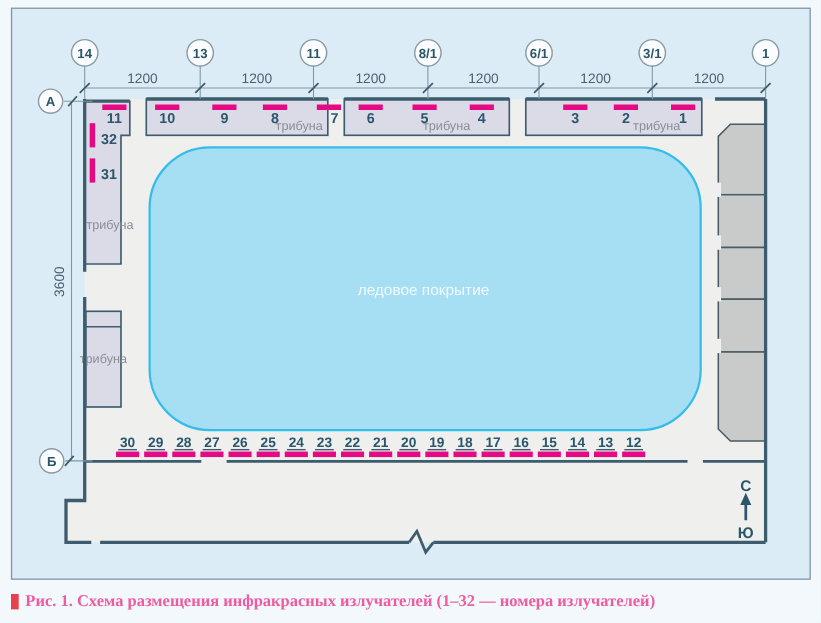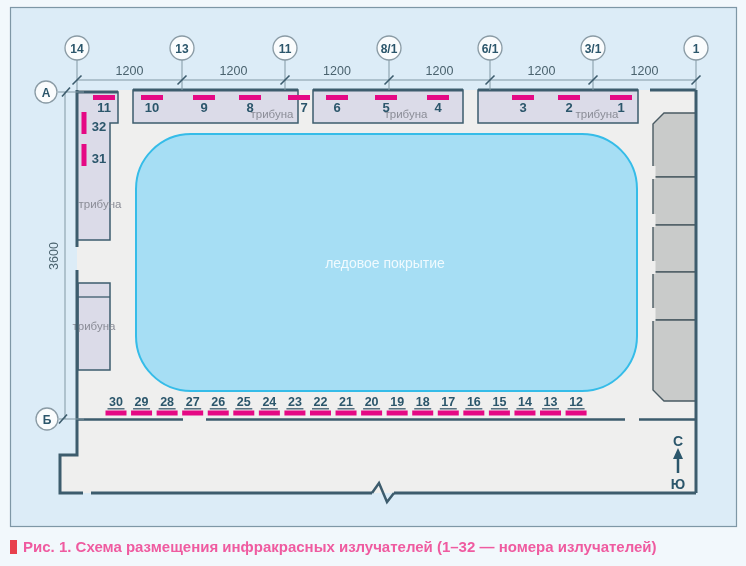--- a/index.html
+++ b/index.html
@@ -18,21 +18,21 @@
   .t-compass{font-size:14px;font-weight:700;fill:#2b566b;text-anchor:middle;}
   .wall{stroke:#3d5c6d;stroke-width:3;fill:none;}
   .wall-mid{stroke:#3d5c6d;stroke-width:2.5;fill:none;}
   .dim{stroke:#8198a4;stroke-width:1;fill:none;}
   .tick{stroke:#3d5c6d;stroke-width:1.6;}
   .underl{stroke:#3d5c6d;stroke-width:1.3;}
   .gridcircle{fill:#fafcfd;stroke:#8a9ba5;stroke-width:1.3;}
   .tribune{fill:#dbdbe8;stroke:#3d5c6d;stroke-width:1.5;}
   .grayblock{fill:#c9cbca;stroke:#4a5b63;stroke-width:1.4;}
   .emitter{fill:#e50984;}
-  .caption{position:absolute;left:10px;top:538px;display:flex;align-items:flex-start;gap:6px;}
+  .caption{position:absolute;left:10px;top:538px;display:flex;align-items:flex-start;gap:6px;font-family:Liberation Serif, serif;}
   .caption-bullet{width:7px;height:14px;background:#e8414d;margin-top:2px;flex:0 0 auto;}
   .caption-text{color:#ef5ba0;font-size:15px;font-weight:700;line-height:18px;}
 </style>
 </head>
 <body>
 
 <div class="page">
 
   <svg class="diagram-svg" width="746" height="532" viewBox="0 0 746 532">
 

